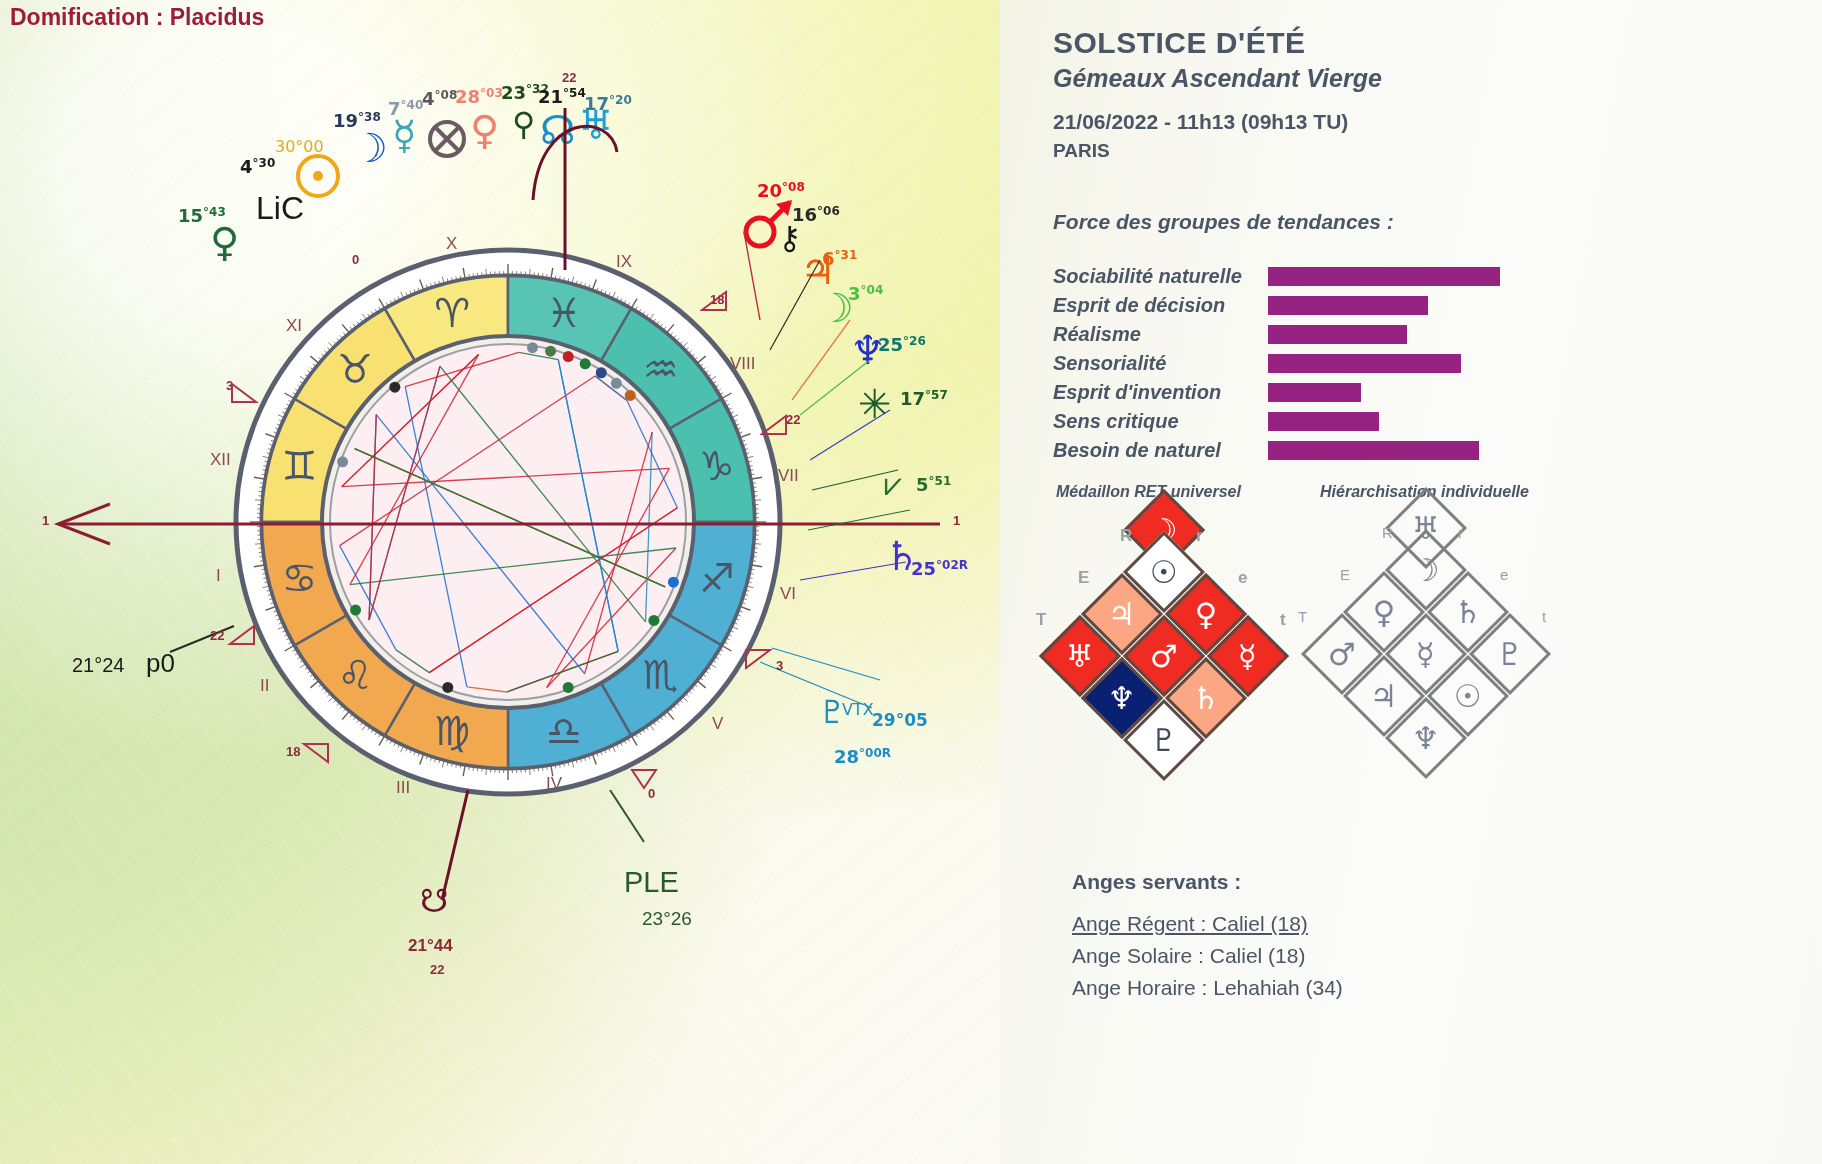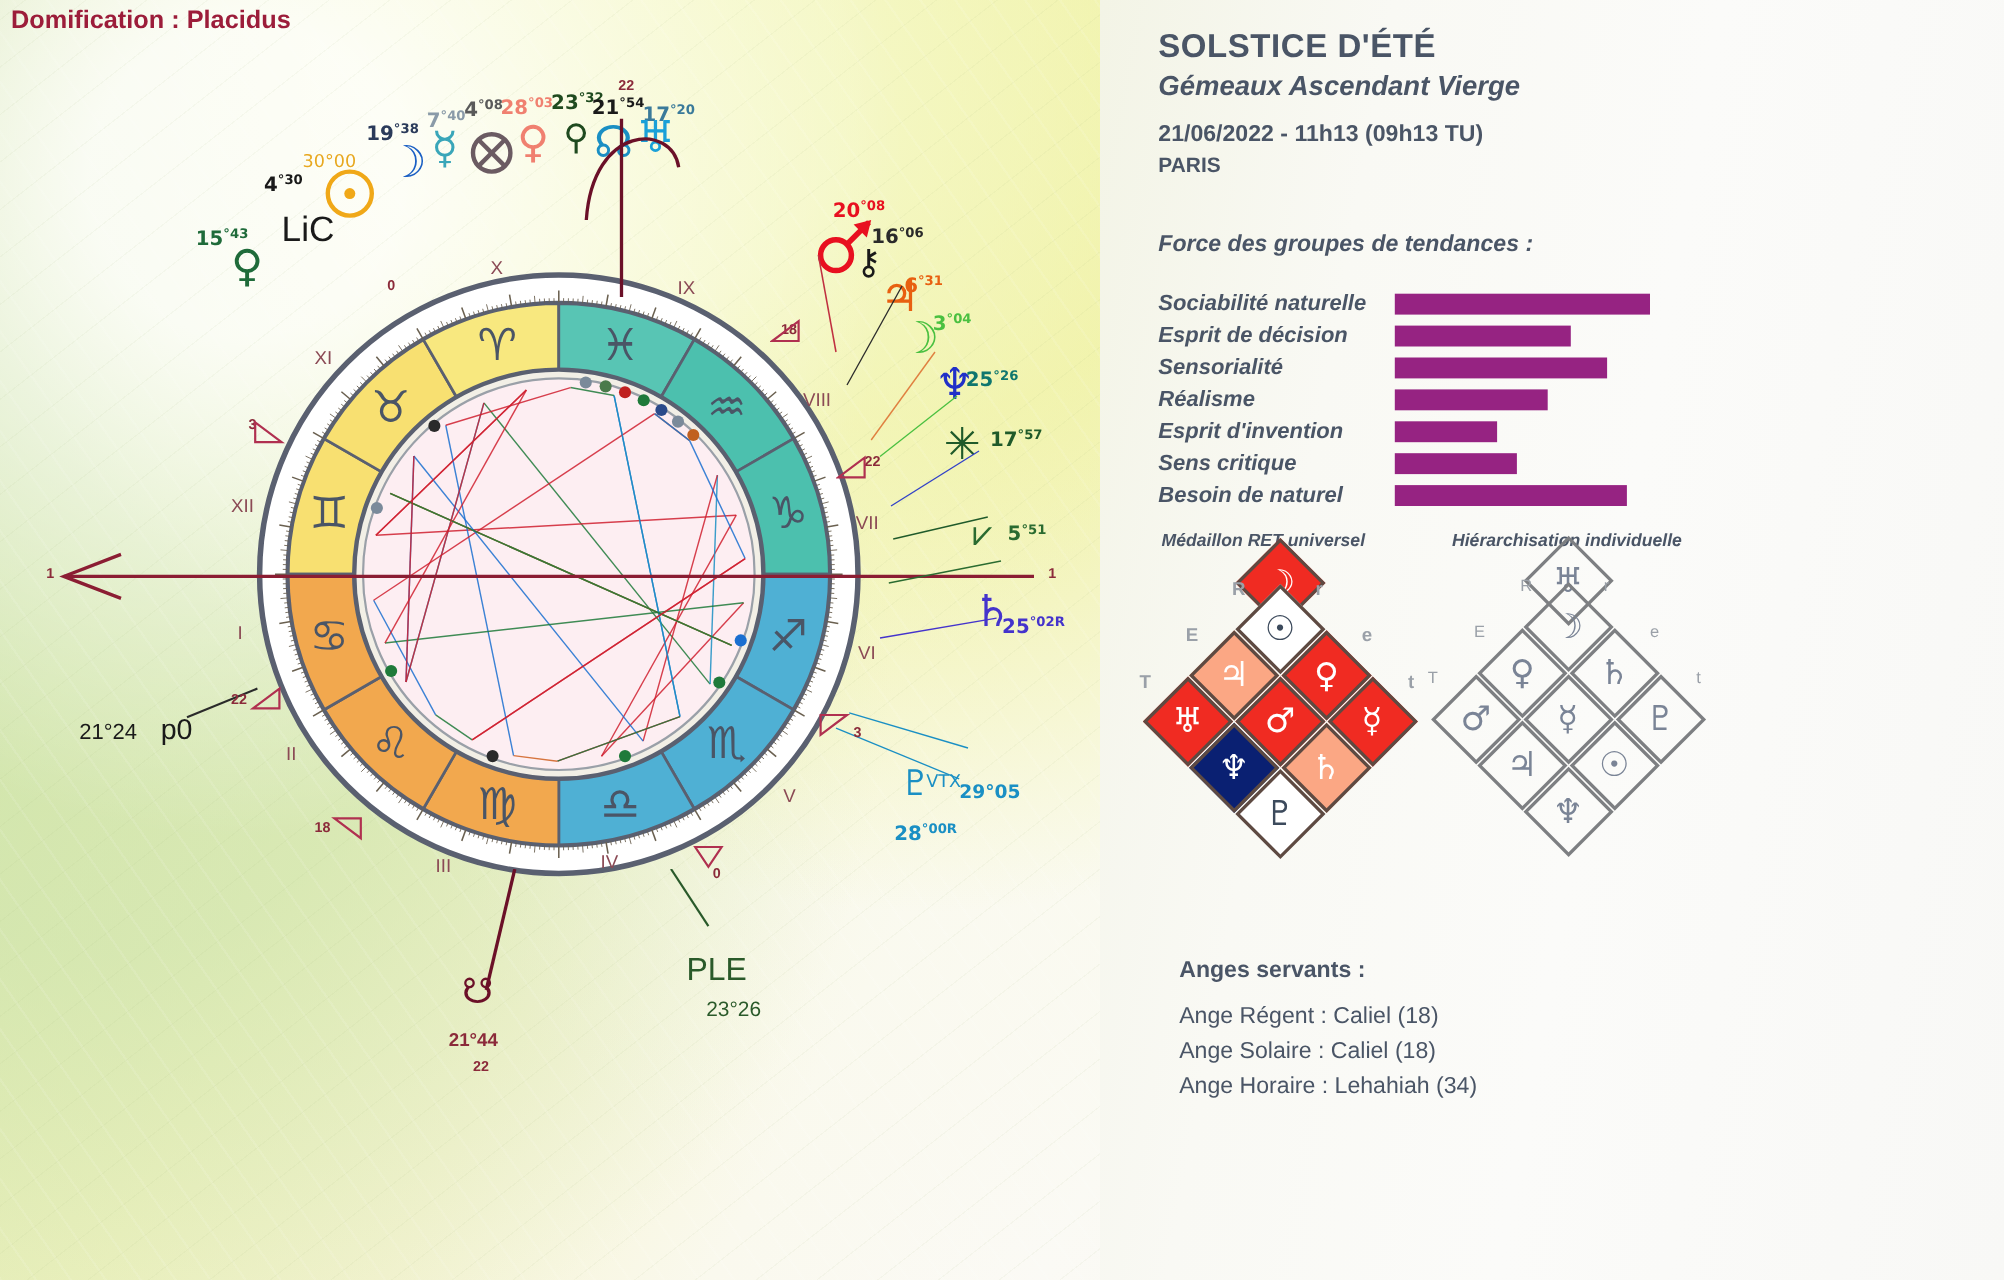--- a/index.html
+++ b/index.html
@@ -45,21 +45,21 @@
   .bar-track{flex:1;height:29px;display:flex;align-items:center;}
   .bar-fill{height:19px;background:#962382;}
 
   
   #med-cap{left:1056px;top:483px;font-size:16px;font-weight:bold;font-style:italic;color:#4a5566;}
   #hier-cap{left:1320px;top:483px;font-size:16px;font-weight:bold;font-style:italic;color:#4a5566;}
 
   
   #anges-title{left:1072px;top:870px;font-size:21px;font-weight:bold;color:#4a5566;}
   .ange-line{left:1072px;font-size:21px;color:#4a5566;}
-  #ange1{top:912px;} #ange2{top:944px;} #ange3{top:976px;}
+  #ange1{top:912px;text-decoration:underline;} #ange2{top:944px;} #ange3{top:976px;}
 
   
   .diamond-grid{position:absolute;}
   .dia{position:absolute;width:58px;height:58px;transform:rotate(45deg);
        border:3px solid #5e4a42;box-sizing:border-box;
        display:flex;align-items:center;justify-content:center;}
   .dia span{transform:rotate(-45deg);font-size:31px;line-height:1;font-family:"DejaVu Sans",sans-serif;}
   .dia.red{background:#f02b22;color:#ffffff;}
   .dia.peach{background:#fba784;color:#ffffff;}
   .dia.navy{background:#0a2072;color:#ffffff;}
@@ -677,21 +677,21 @@
 <div class="abs ann" style="left:911px;top:558px;color:#4433cc;">
   <span class="deg">25</span><span class="degsm">°<span>02R</span></span>
 </div>
 <div class="abs glyph" style="left:884px;top:536px;color:#4433cc;">♄</div>
 
 <div class="abs ann" style="left:842px;top:700px;color:#1a8fc4;font-size:16px;">VTX</div>
 <div class="abs ann" style="left:872px;top:710px;color:#1a8fc4;">
   <span class="deg" style="font-size:17px">29°05</span>
 </div>
 <div class="abs glyph-sm" style="left:818px;top:696px;color:#1a8fc4;">♇</div>
-<div class="abs ann" style="left:813px;top:746px;color:#1a8fc4;">
+<div class="abs ann" style="left:834px;top:746px;color:#1a8fc4;">
   <span class="deg">28</span><span class="degsm">°<span>00R</span></span>
 </div>
 
 <svg class="abs" style="left:700px;top:200px;width:250px;height:560px;">
   <line x1="60" y1="120" x2="44" y2="32" stroke="#c03040" stroke-width="1.4"></line>
   <line x1="70" y1="150" x2="120" y2="60" stroke="#2a2a2a" stroke-width="1.2"></line>
   <line x1="92" y1="200" x2="150" y2="120" stroke="#e08040" stroke-width="1.3"></line>
   <line x1="100" y1="215" x2="170" y2="160" stroke="#4ac040" stroke-width="1.2"></line>
   <line x1="110" y1="260" x2="190" y2="210" stroke="#3040c8" stroke-width="1.2"></line>
   <line x1="112" y1="290" x2="198" y2="270" stroke="#1f5a2a" stroke-width="1.2"></line>
@@ -759,29 +759,29 @@
         <div class="bar-fill" style="width: 232px; background: rgb(150, 35, 130);"></div>
       </div>
     </div>
     <div class="bar-row">
       <div class="bar-label">Esprit de décision</div>
       <div class="bar-track">
         <div class="bar-fill" style="width: 160.08px; background: rgb(150, 35, 130);"></div>
       </div>
     </div>
     <div class="bar-row">
+      <div class="bar-label">Réalisme</div>
+      <div class="bar-track">
+        <div class="bar-fill" style="width: 139.2px; background: rgb(150, 35, 130);"></div>
+      </div>
+    </div>
+    <div class="bar-row">
       <div class="bar-label">Sensorialité</div>
       <div class="bar-track">
         <div class="bar-fill" style="width: 192.56px; background: rgb(150, 35, 130);"></div>
-      </div>
-    </div>
-    <div class="bar-row">
-      <div class="bar-label">Réalisme</div>
-      <div class="bar-track">
-        <div class="bar-fill" style="width: 139.2px; background: rgb(150, 35, 130);"></div>
       </div>
     </div>
     <div class="bar-row">
       <div class="bar-label">Esprit d'invention</div>
       <div class="bar-track">
         <div class="bar-fill" style="width: 92.8px; background: rgb(150, 35, 130);"></div>
       </div>
     </div>
     <div class="bar-row">
       <div class="bar-label">Sens critique</div>

